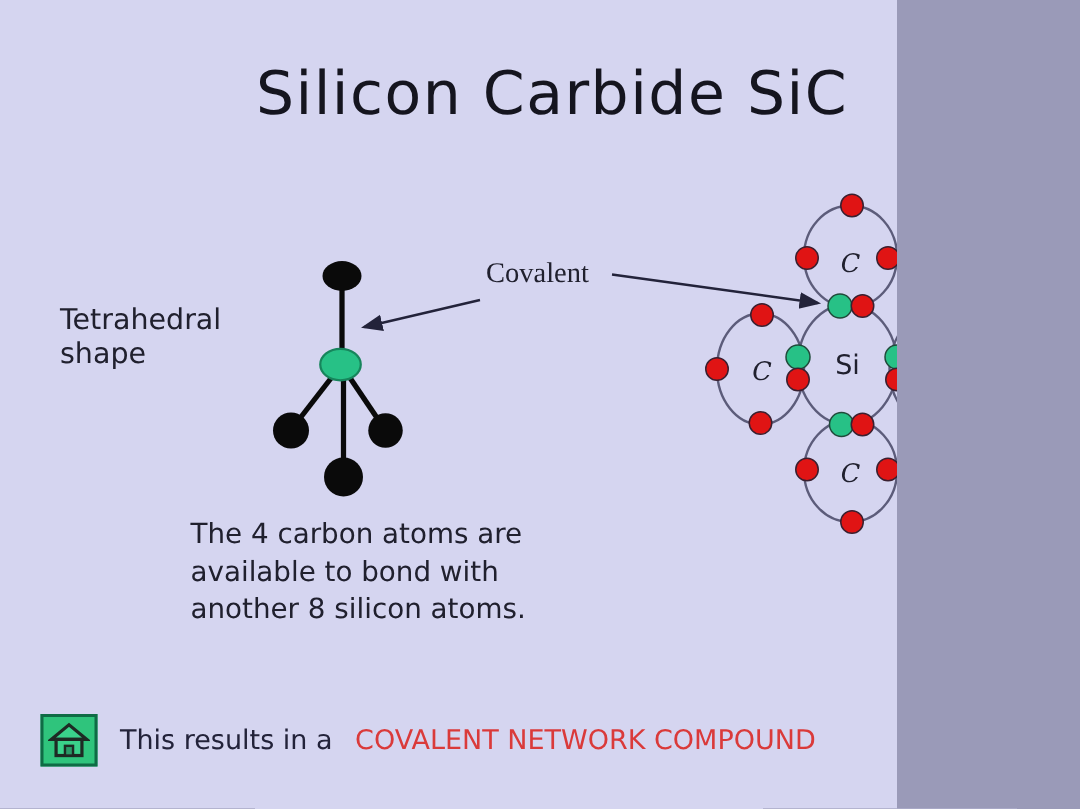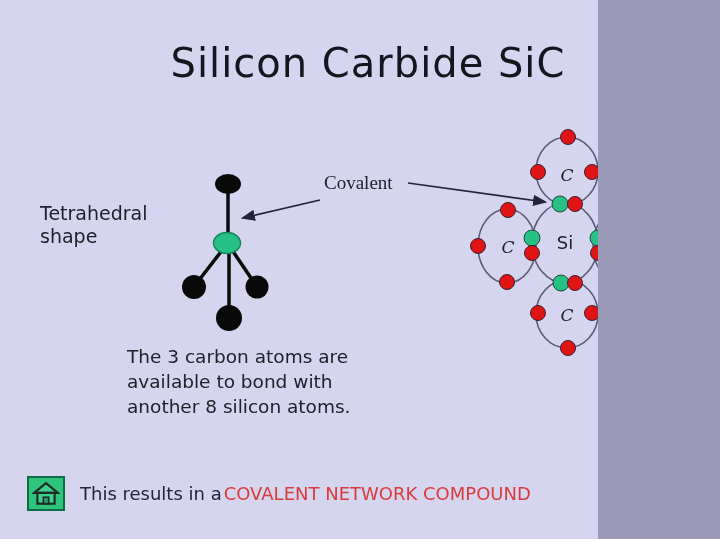--- a/index.html
+++ b/index.html
@@ -75,21 +75,21 @@
     cursor: pointer;
   }
   .footer-text {
     margin-left: 15px;
     font-size: 18px;
     color: #23233a;
     white-space: nowrap;
   }
   .footer-text .highlight {
     color: #da3a3a;
-    margin-left: 2px;
+    margin-left: 15px;
   }
   .orbit { fill: none; stroke: #5c5c7a; stroke-width: 1.6px; }
   .electron-red { fill: #e01414; stroke: #3a2030; stroke-width: 1px; }
   .electron-green { fill: #27c186; stroke: #204a3a; stroke-width: 1px; }
   .atom-black { fill: #0a0a0a; }
   .bond { stroke: #0a0a0a; stroke-width: 3.5px; }
   .arrow-line { stroke: #23233a; stroke-width: 1.6px; fill: none; }
   .si-text {
     font-size: 18px;
     fill: #20202e;
@@ -175,21 +175,21 @@
   <div class="label-block tetra-label">
     <span class="label-line">Tetrahedral</span>
     <span class="label-line">shape</span>
   </div>
 
   <div class="label-block covalent-label">
     <span class="label-line">Covalent</span>
   </div>
 
   <div class="label-block body-text">
-    <span class="label-line">The 3 carbon atoms are</span>
+    <span class="label-line">The 4 carbon atoms are</span>
     <span class="label-line">available to bond with</span>
     <span class="label-line">another 8 silicon atoms.</span>
   </div>
 
   <div class="footer">
     <button class="home-button">
       <svg width="28" height="26" viewBox="0 0 26 24">
         <polygon points="2,11 13,2 24,11" fill="#3ad28b" stroke="#1e2a24" stroke-width="2"></polygon>
         <rect x="5" y="11" width="16" height="10" fill="#3ad28b" stroke="#1e2a24" stroke-width="2"></rect>
         <rect x="10.5" y="15" width="5" height="6" fill="#2a9a68" stroke="#1e2a24" stroke-width="1.5"></rect>

